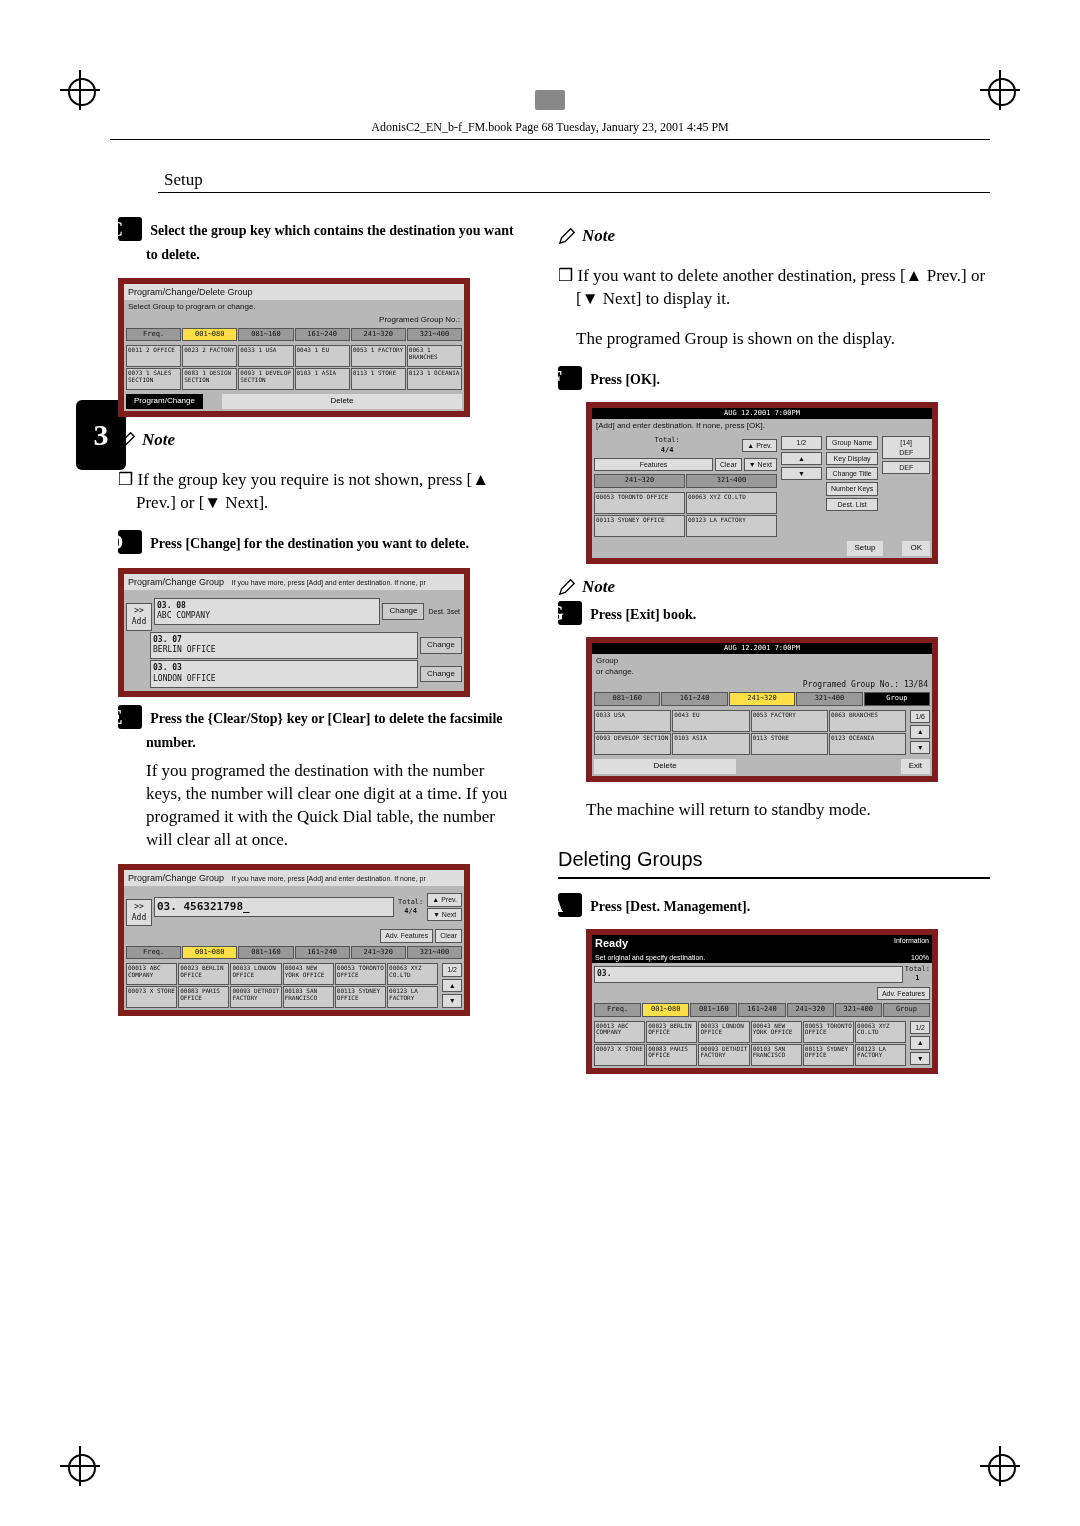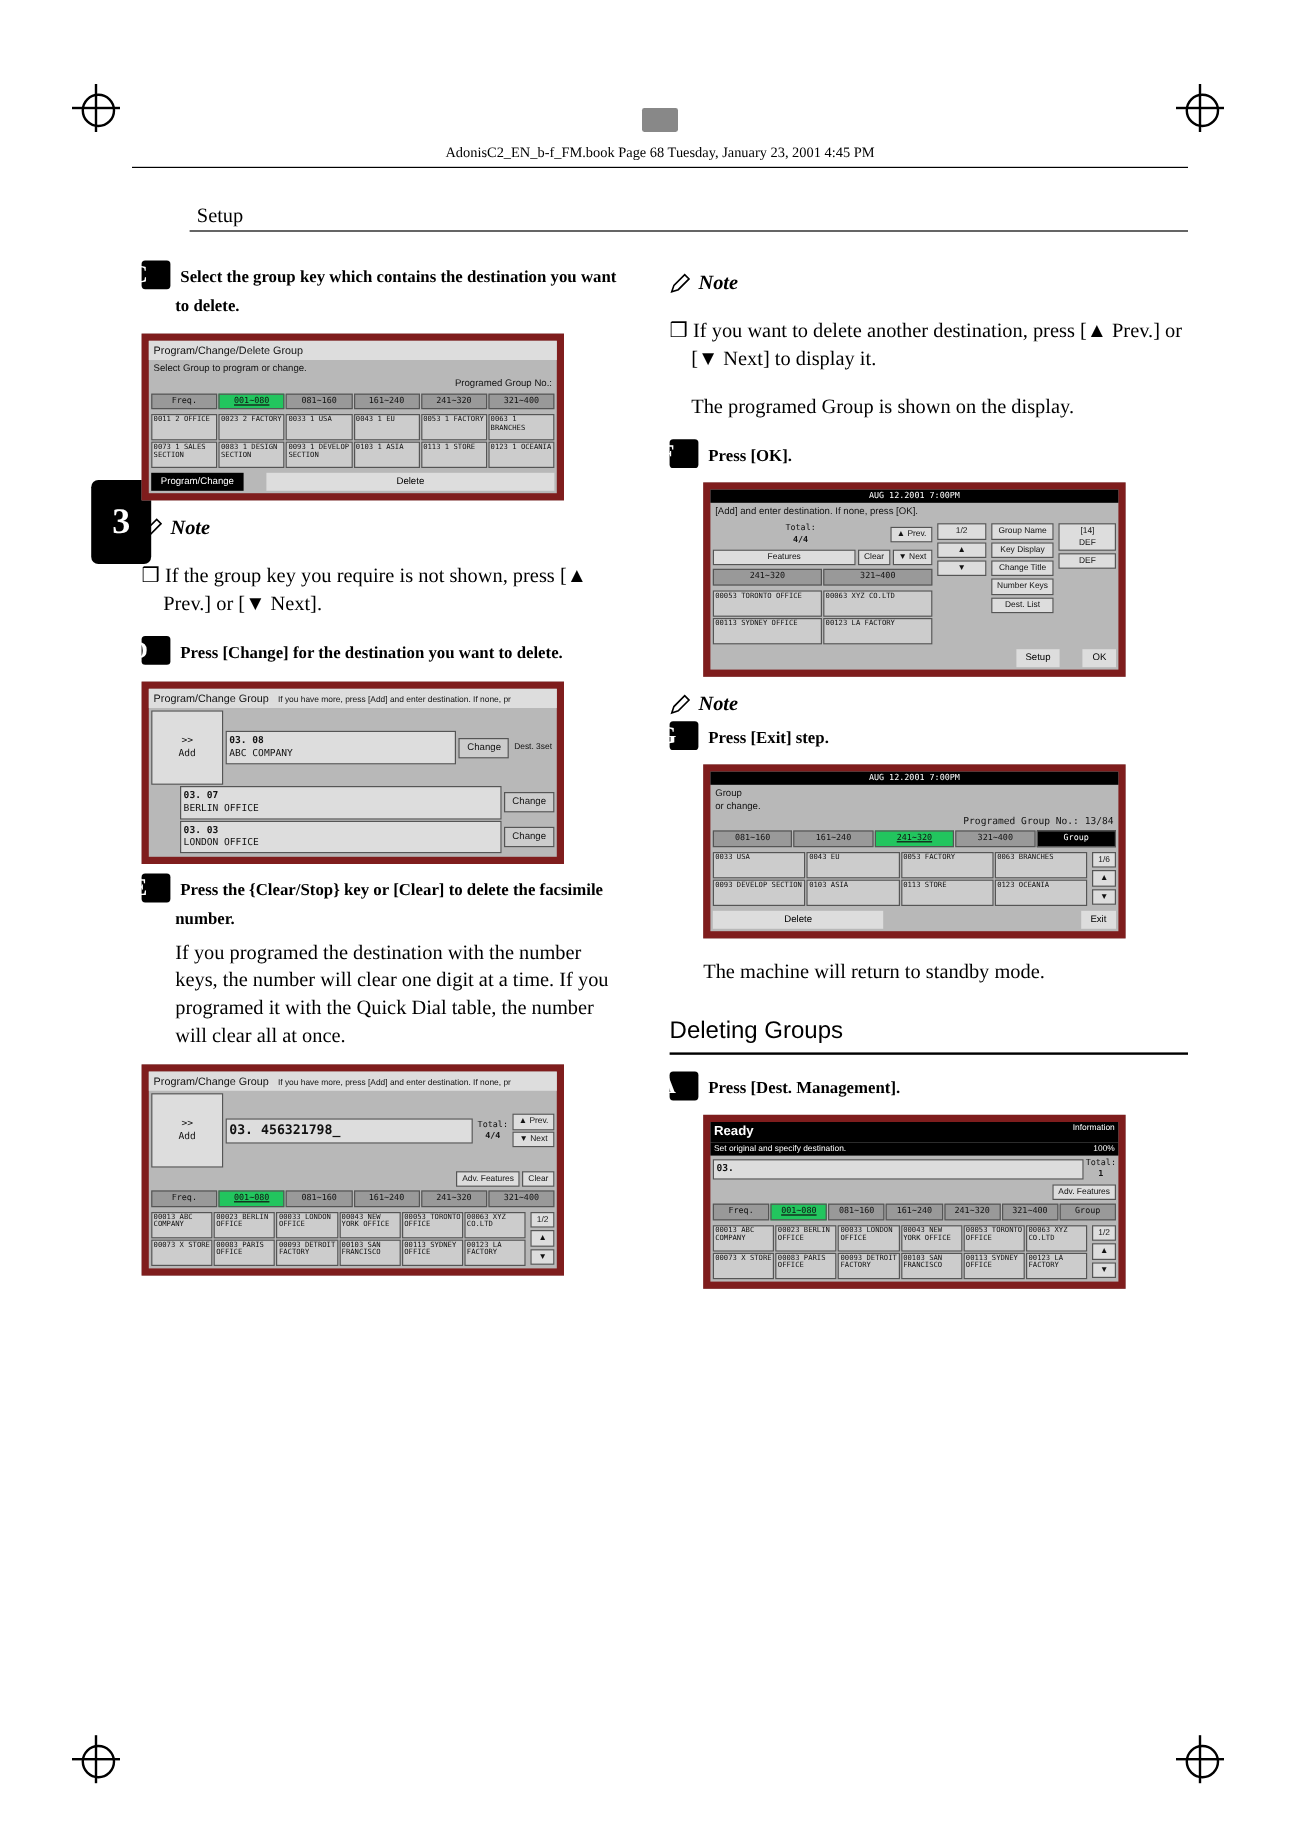--- a/index.html
+++ b/index.html
@@ -162,21 +162,21 @@
     padding: 2px;
   }
   .lcd-tab {
     flex: 1;
     background: #999;
     border: 1px solid #555;
     text-align: center;
     padding: 1px 0;
     font-size: 7px;
   }
-  .lcd-tab.active { background: #22c55e; text-decoration: underline; }
+  .lcd-tab.active { background: #fde047; }
   .lcd-grid {
     display: grid;
     grid-template-columns: repeat(6, 1fr);
     gap: 1px;
     padding: 2px;
   }
   .lcd-cell {
     background: #ccc;
     border: 1px solid #555;
     padding: 1px;
@@ -207,23 +207,24 @@
   }
   .lcd-row {
     display: flex;
     gap: 2px;
     margin-bottom: 1px;
     align-items: center;
   }
   .lcd-addbtn {
     background: #ddd;
     border: 1px solid #555;
-    padding: 19px;
+    padding: 2px;
     width: 20px;
     text-align: center;
+    margin-top: 11px;
   }
   .lcd-entry {
     flex: 1;
     background: #ddd;
     border: 1px solid #555;
     padding: 2px;
   }
   .lcd-change {
     background: #ccc;
     border: 1px solid #555;
@@ -574,21 +575,21 @@
           <svg viewBox="0 0 20 20">
               <path d="M2 18 L4 12 L14 2 L18 6 L8 16 L2 18 Z" fill="none" stroke="#000" stroke-width="1.5"></path>
             </svg>
         </span>
         <span>Note</span>
       </div>
 
       <p class="step-head" style="margin-left:28px">
         <span class="step-num">G</span>
         <span class="step-text">
-          <span>Press </span><span class="bold-key">[Exit]</span><span> step.</span>
+          <span>Press </span><span class="bold-key">[Exit]</span><span> book.</span>
         </span>
       </p>
 
       <div class="screenshot right lcd" style="margin-left:28px">
         <div class="lcd-timestamp">AUG  12.2001  7:00PM</div>
         <div class="lcd-subtitle"><span>Group</span><br><span>or change.</span></div>
         <div style="text-align:right;padding:0 4px;font-size:8px">
           <span>Programed Group No.:</span>
           <span>13/84</span>
         </div>

